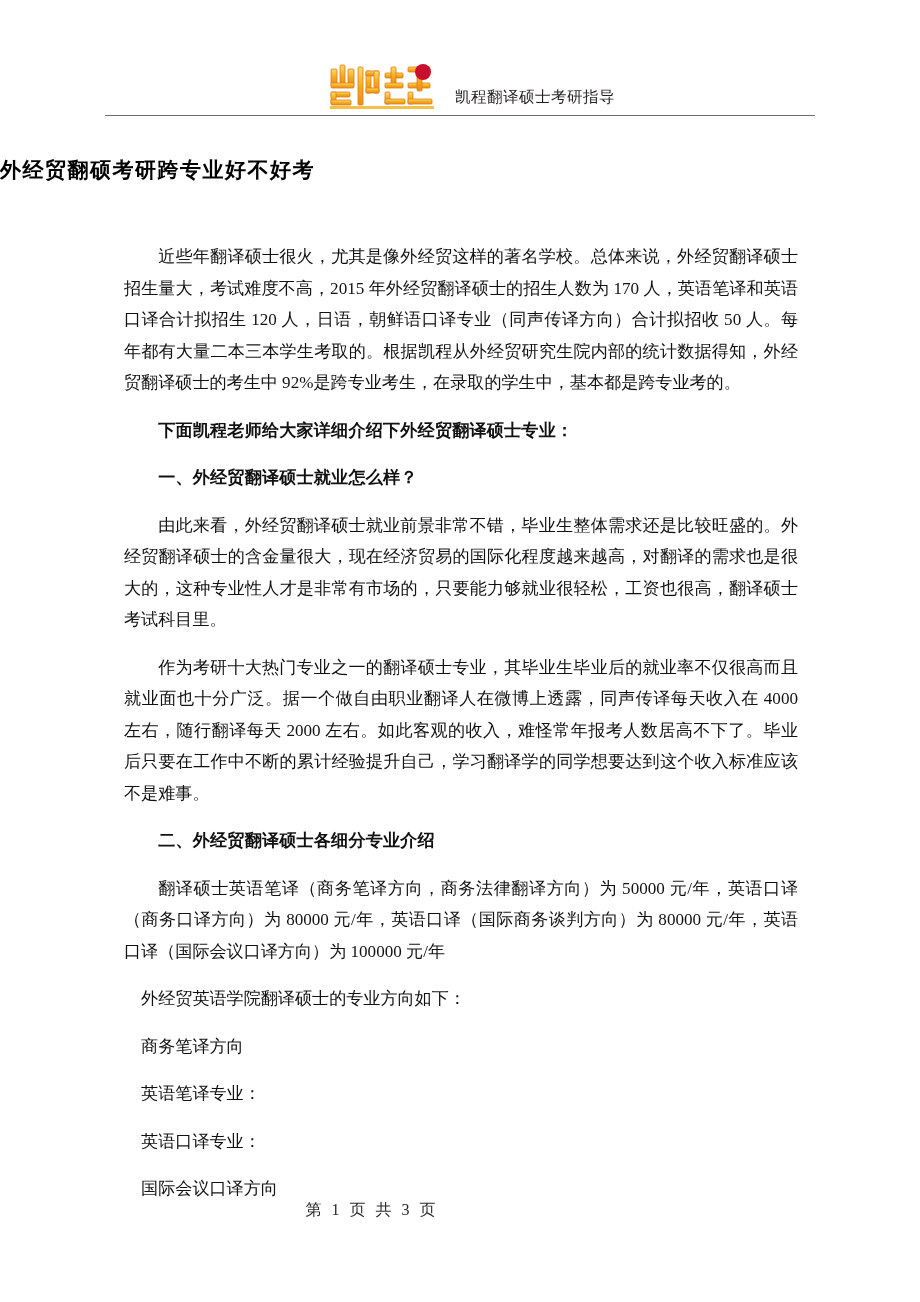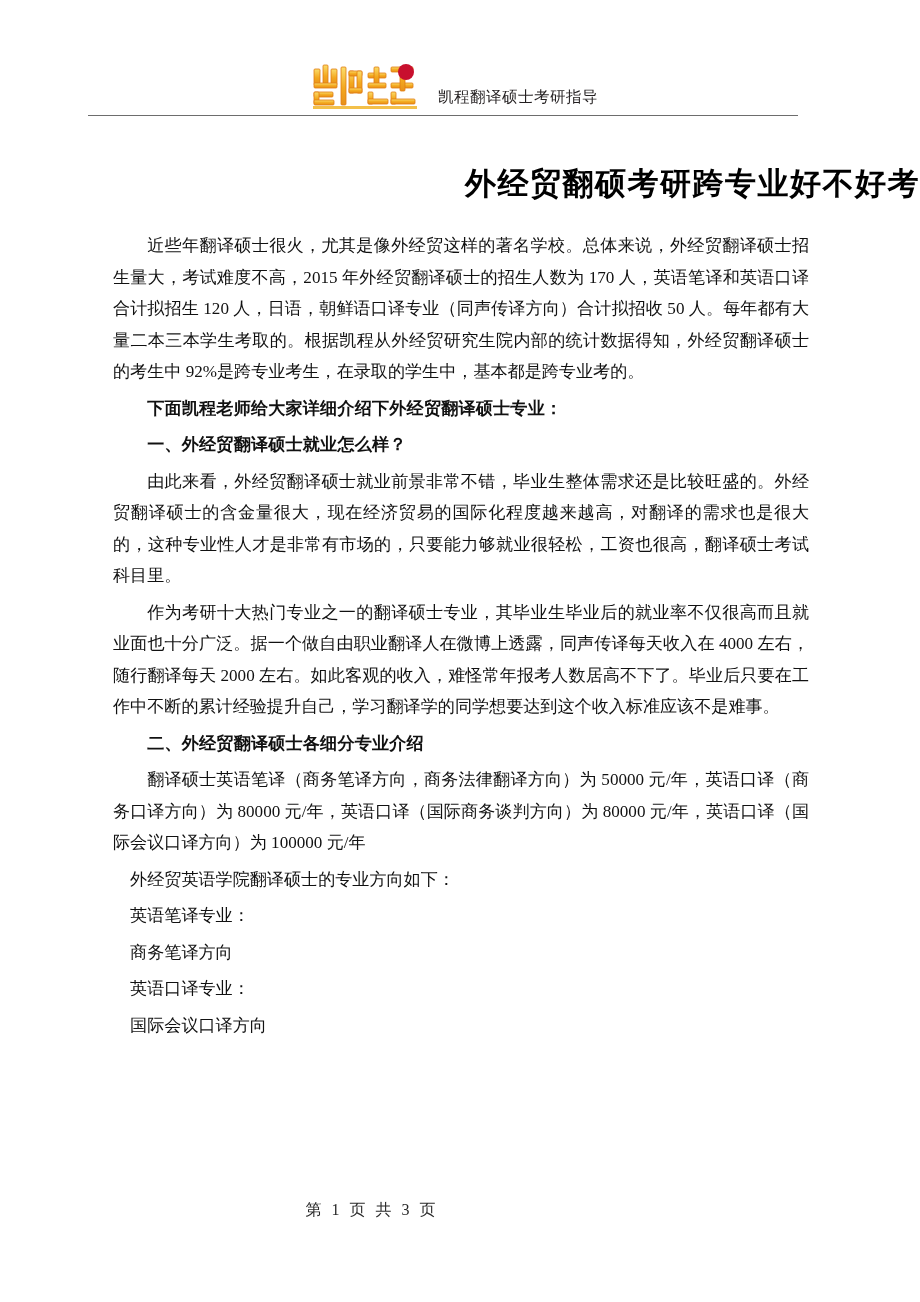--- a/index.html
+++ b/index.html
@@ -16,21 +16,21 @@
     width: 920px;
     height: 1302px;
     background: #ffffff;
     overflow: hidden;
     box-sizing: border-box;
   }
 
   
   #header {
     position: absolute;
-    left: 88px;
+    left: 105px;
     top: 58px;
     width: 710px;
     height: 58px;
     border-bottom: 1.6px solid #6d6d6d;
     box-sizing: border-box;
   }
   #header-inner {
     position: absolute;
     left: 220px;
     bottom: 2px;
@@ -53,42 +53,42 @@
     padding-bottom: 8px;
     white-space: nowrap;
   }
 
   
   #doc-title {
     position: absolute;
     left: 0;
     top: 142px;
     width: 920px;
-    text-align: right;
+    text-align: left;
     font-family: "DejaVu Sans", "Liberation Sans", sans-serif;
     font-weight: bold;
-    font-size: 31px;
+    font-size: 21px;
     letter-spacing: 1.5px;
     color: #000;
   }
 
   
   #content {
     position: absolute;
     left: 108px;
     top: 225px;
     width: 706px;
     font-size: 17.1px;
     line-height: 31.5px;
     text-align: justify;
     text-justify: inter-ideograph;
     color: #111;
   }
   #content p {
-    margin: 5px;
+    margin: 16px;
   }
   .indent2 { text-indent: 2em; }
   .heading {
     font-family: "DejaVu Sans", "Liberation Sans", sans-serif;
     font-weight: bold;
     text-indent: 2em;
     letter-spacing: 0.2px;
   }
   .plain { text-indent: 1em; }
 
@@ -161,21 +161,21 @@
 
   <div id="content">
       <p class="indent2">近些年翻译硕士很火，尤其是像外经贸这样的著名学校。总体来说，外经贸翻译硕士招生量大，考试难度不高，2015 年外经贸翻译硕士的招生人数为 170 人，英语笔译和英语口译合计拟招生 120 人，日语，朝鲜语口译专业（同声传译方向）合计拟招收 50 人。每年都有大量二本三本学生考取的。根据凯程从外经贸研究生院内部的统计数据得知，外经贸翻译硕士的考生中 92%是跨专业考生，在录取的学生中，基本都是跨专业考的。</p>
       <p class="heading">下面凯程老师给大家详细介绍下外经贸翻译硕士专业：</p>
       <p class="heading">一、外经贸翻译硕士就业怎么样？</p>
       <p class="indent2">由此来看，外经贸翻译硕士就业前景非常不错，毕业生整体需求还是比较旺盛的。外经贸翻译硕士的含金量很大，现在经济贸易的国际化程度越来越高，对翻译的需求也是很大的，这种专业性人才是非常有市场的，只要能力够就业很轻松，工资也很高，翻译硕士考试科目里。</p>
       <p class="indent2">作为考研十大热门专业之一的翻译硕士专业，其毕业生毕业后的就业率不仅很高而且就业面也十分广泛。据一个做自由职业翻译人在微博上透露，同声传译每天收入在 4000 左右，随行翻译每天 2000 左右。如此客观的收入，难怪常年报考人数居高不下了。毕业后只要在工作中不断的累计经验提升自己，学习翻译学的同学想要达到这个收入标准应该不是难事。</p>
       <p class="heading">二、外经贸翻译硕士各细分专业介绍</p>
       <p class="indent2">翻译硕士英语笔译（商务笔译方向，商务法律翻译方向）为 50000 元/年，英语口译（商务口译方向）为 80000 元/年，英语口译（国际商务谈判方向）为 80000 元/年，英语口译（国际会议口译方向）为 100000 元/年</p>
       <p class="plain">外经贸英语学院翻译硕士的专业方向如下：</p>
+      <p class="plain">商务笔译方向</p>
       <p class="plain">英语笔译专业：</p>
-      <p class="plain">商务笔译方向</p>
       <p class="plain">英语口译专业：</p>
       <p class="plain">国际会议口译方向</p>
     </div>
 
   <div id="footer">第 1 页 共 3 页</div>
 
 </div>
 
 </body></html>

